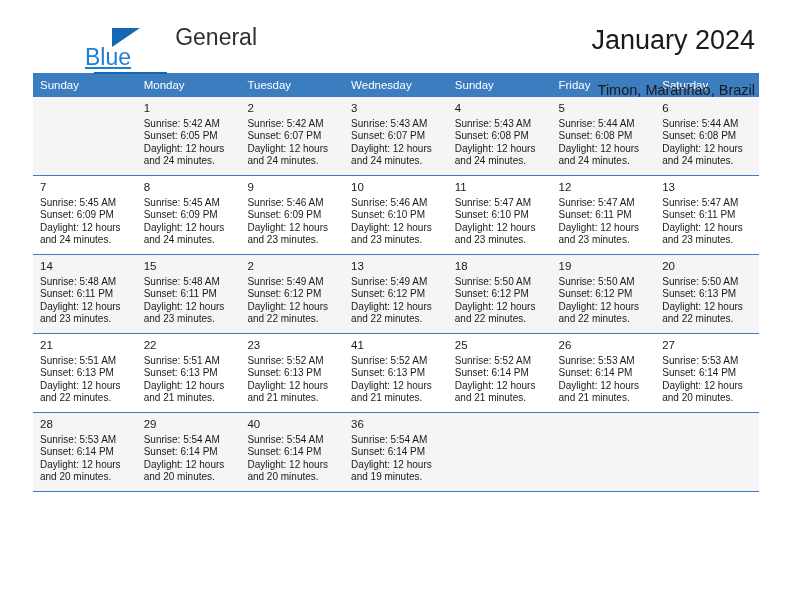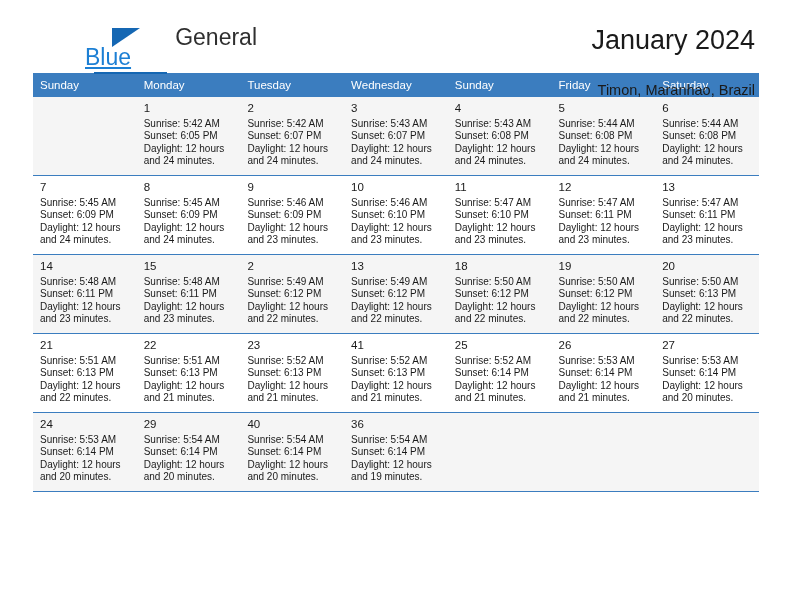--- a/index.html
+++ b/index.html
@@ -483,21 +483,21 @@
                 <div>Sunset: 6:14 PM</div>
                 <div>Daylight: 12 hours</div>
                 <div>and 20 minutes.</div>
               </div>
             </div>
           </td>
         </tr>
         <tr class="week-row week-alt">
           <td>
             <div class="cell-inner">
-              <div class="daynum">24</div>
+              <div class="daynum">28</div>
               <div class="dayinfo">
                 <div>Sunrise: 5:53 AM</div>
                 <div>Sunset: 6:14 PM</div>
                 <div>Daylight: 12 hours</div>
                 <div>and 20 minutes.</div>
               </div>
             </div>
           </td>
           <td>
             <div class="cell-inner">

